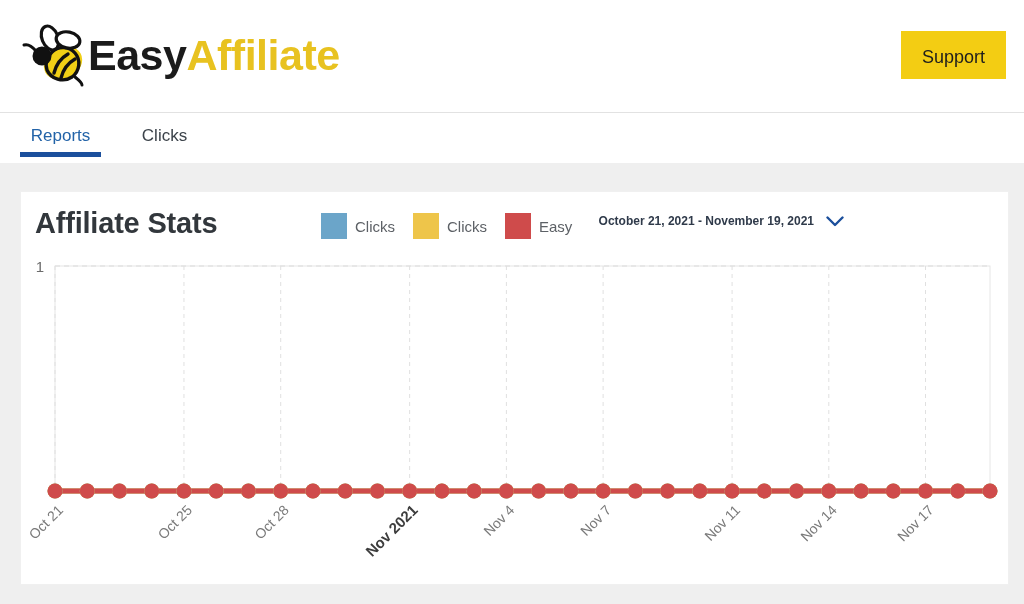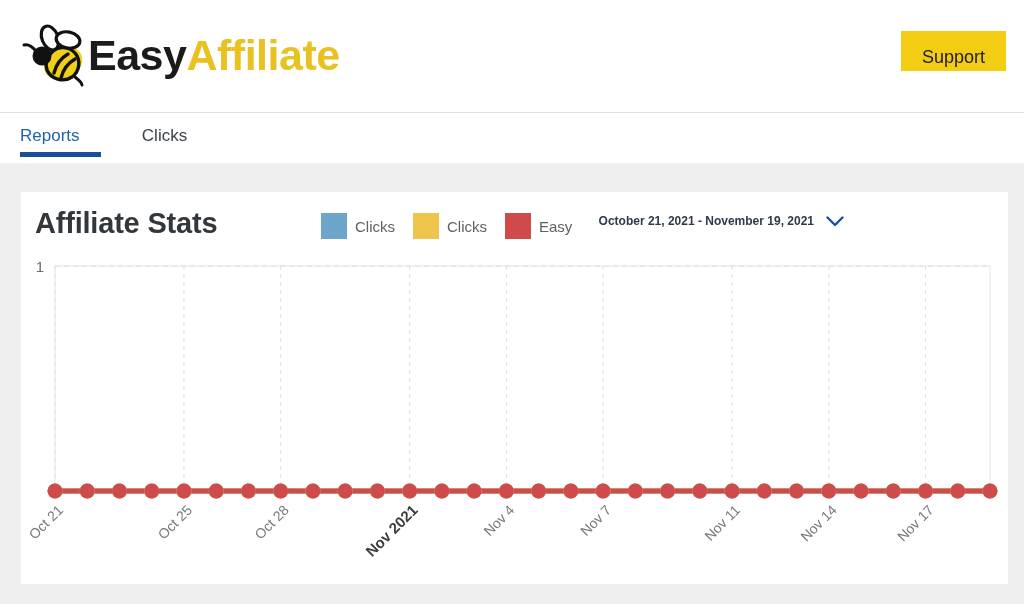--- a/index.html
+++ b/index.html
@@ -38,21 +38,21 @@
     white-space: nowrap;
   }
   .logo-text .easy { color: #1b1b1b; }
   .logo-text .affiliate { color: #e8c220; }
 
   .support-btn {
     position: absolute;
     right: 18px;
     top: 31px;
     width: 105px;
-    height: 40px;
+    height: 48px;
     background: #f3cd13;
     border: none;
     color: #1d1d1d;
     font-size: 18px;
     font-family: "Liberation Sans", sans-serif;
     cursor: pointer;
     line-height: 52px;
     text-align: center;
     padding: 0;
   }
@@ -67,21 +67,21 @@
   }
   .tab {
     position: absolute;
     top: 0;
     height: 50px;
     font-size: 17px;
     line-height: 46px;
     cursor: pointer;
     color: #3c434a;
   }
-  .tab.reports { left: 20px; width: 81px; color: #2263a8; }
+  .tab.reports { left: 20px; width: 81px; text-align: center; color: #2263a8; }
   .tab.clicks  { left: 133px; width: 63px; text-align: center; }
   .tab-underline {
     position: absolute;
     left: 20px;
     top: 152px;
     width: 81px;
     height: 5px;
     background: #1b4f9c;
   }
 

